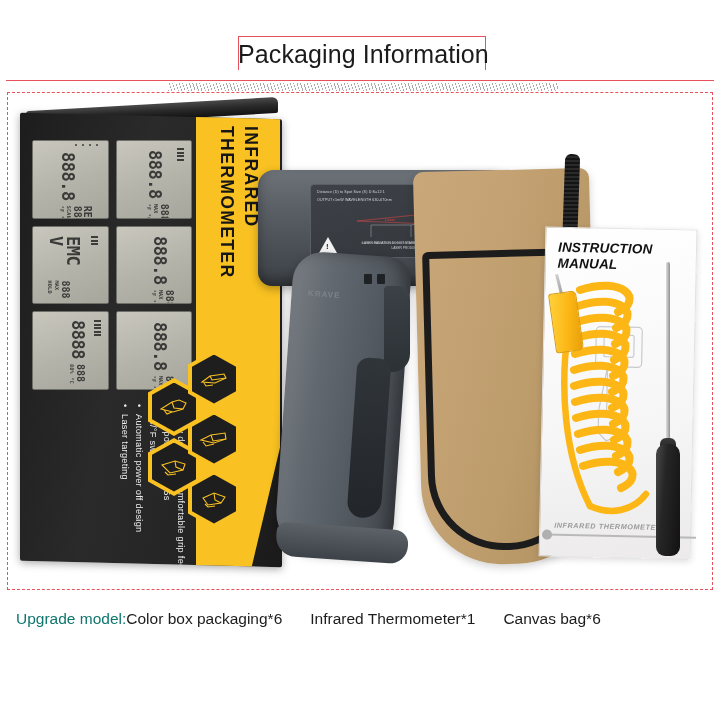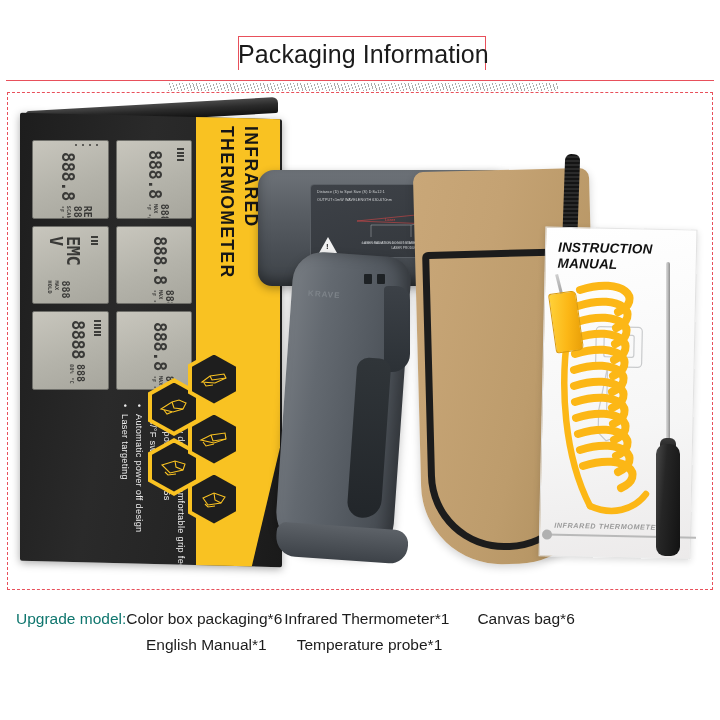--- a/index.html
+++ b/index.html
@@ -294,21 +294,21 @@
     border-radius: 6px 6px 3px 3px;
   }
 
   
   .caption { position: absolute; left: 0; top: 604px; width: 720px; height: 70px; }
   .cap-row { position: absolute; left: 16px; font-size: 15.5px; color: #1c1c1c; white-space: nowrap; }
   .cap-row1 { top: 6px; }
   .cap-row2 { top: 32px; left: 146px; }
   .cap-red { color: #0f766e; font-weight: 400; }
   .cap-i { display: inline-block; }
-  .gap-a { margin-left: 2px; }
+  .gap-a { margin-left: 28px; }
   .gap-b { margin-left: 28px; }
   .gap-c { margin-left: 30px; }
 </style>
 </head>
 <body>
 
 <div class="page">
 
   <div class="header">
     <div class="title-bracket"></div>
@@ -576,18 +576,15 @@
     <div class="plug"></div>
     <div class="needle"></div>
     <div class="handle-neck"></div>
     <div class="handle"></div>
   </div>
 
   <div class="caption">
     <div class="cap-row cap-row1">
       <span class="cap-i cap-red">Upgrade model:</span><span class="cap-i">Color box packaging*6</span><span class="cap-i gap-a">Infrared Thermometer*1</span><span class="cap-i gap-b">Canvas bag*6</span>
     </div>
-    <div class="cap-row cap-row2">
-      <span class="cap-i">English Manual*1</span><span class="cap-i gap-c">Temperature probe*1</span>
-    </div>
   </div>
 
 </div>
 
 </body></html>

